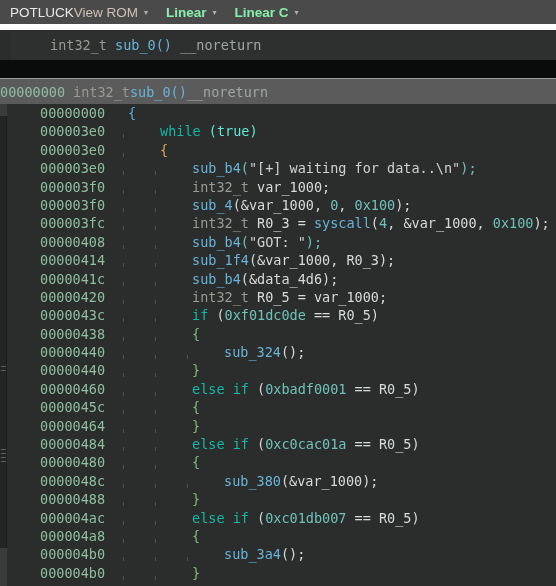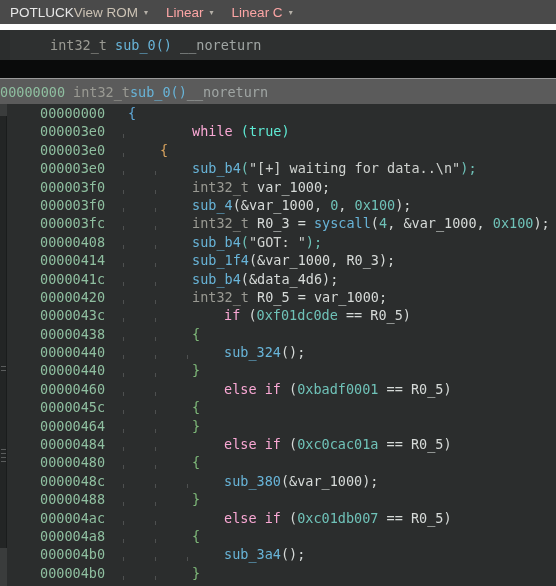--- a/index.html
+++ b/index.html
@@ -33,21 +33,21 @@
     display: flex;
     align-items: baseline;
     margin-right: 18px;
     font-family: "Liberation Sans", sans-serif;
     font-size: 13.5px;
     white-space: pre;
     cursor: default;
   }
   .tb-primary { color: #e8e8e8; }
   .tb-secondary { color: #cbc2b4; }
-  .tb-plain { color: #fca5a5; }
+  .tb-plain { color: #86efac; font-weight: bold; }
   .caret {
     margin-left: 6px;
     color: #b5b0a8;
     font-size: 8px;
     position: relative;
     top: -2px;
   }
 
   
   .sig-strip {
@@ -151,21 +151,21 @@
     top: -2px;
     bottom: -2px;
     width: 1px;
     background: #4e5050;
   }
   .sp8 { display: inline-block; width: 8px; }
 
   
   .t-type  { color: #9a9a93; }
   .t-fn    { color: #68b4d8; }
-  .t-kw    { color: #f9a8d4; margin-left: 32px; }
+  .t-kw    { color: #14b8a6; }
   .t-num   { color: #6fc2b8; }
   .t-str   { color: #cfd2cf; }
   .t-punct { color: #5eead4; }
   .t-var   { color: #d6dad8; }
   .t-mod   { color: #a0a6a4; }
   .b-blue  { color: #5fa8d8; }
   .b-orange{ color: #d8a35e; }
   .b-green { color: #7fba7a; }
 </style>
 </head>

